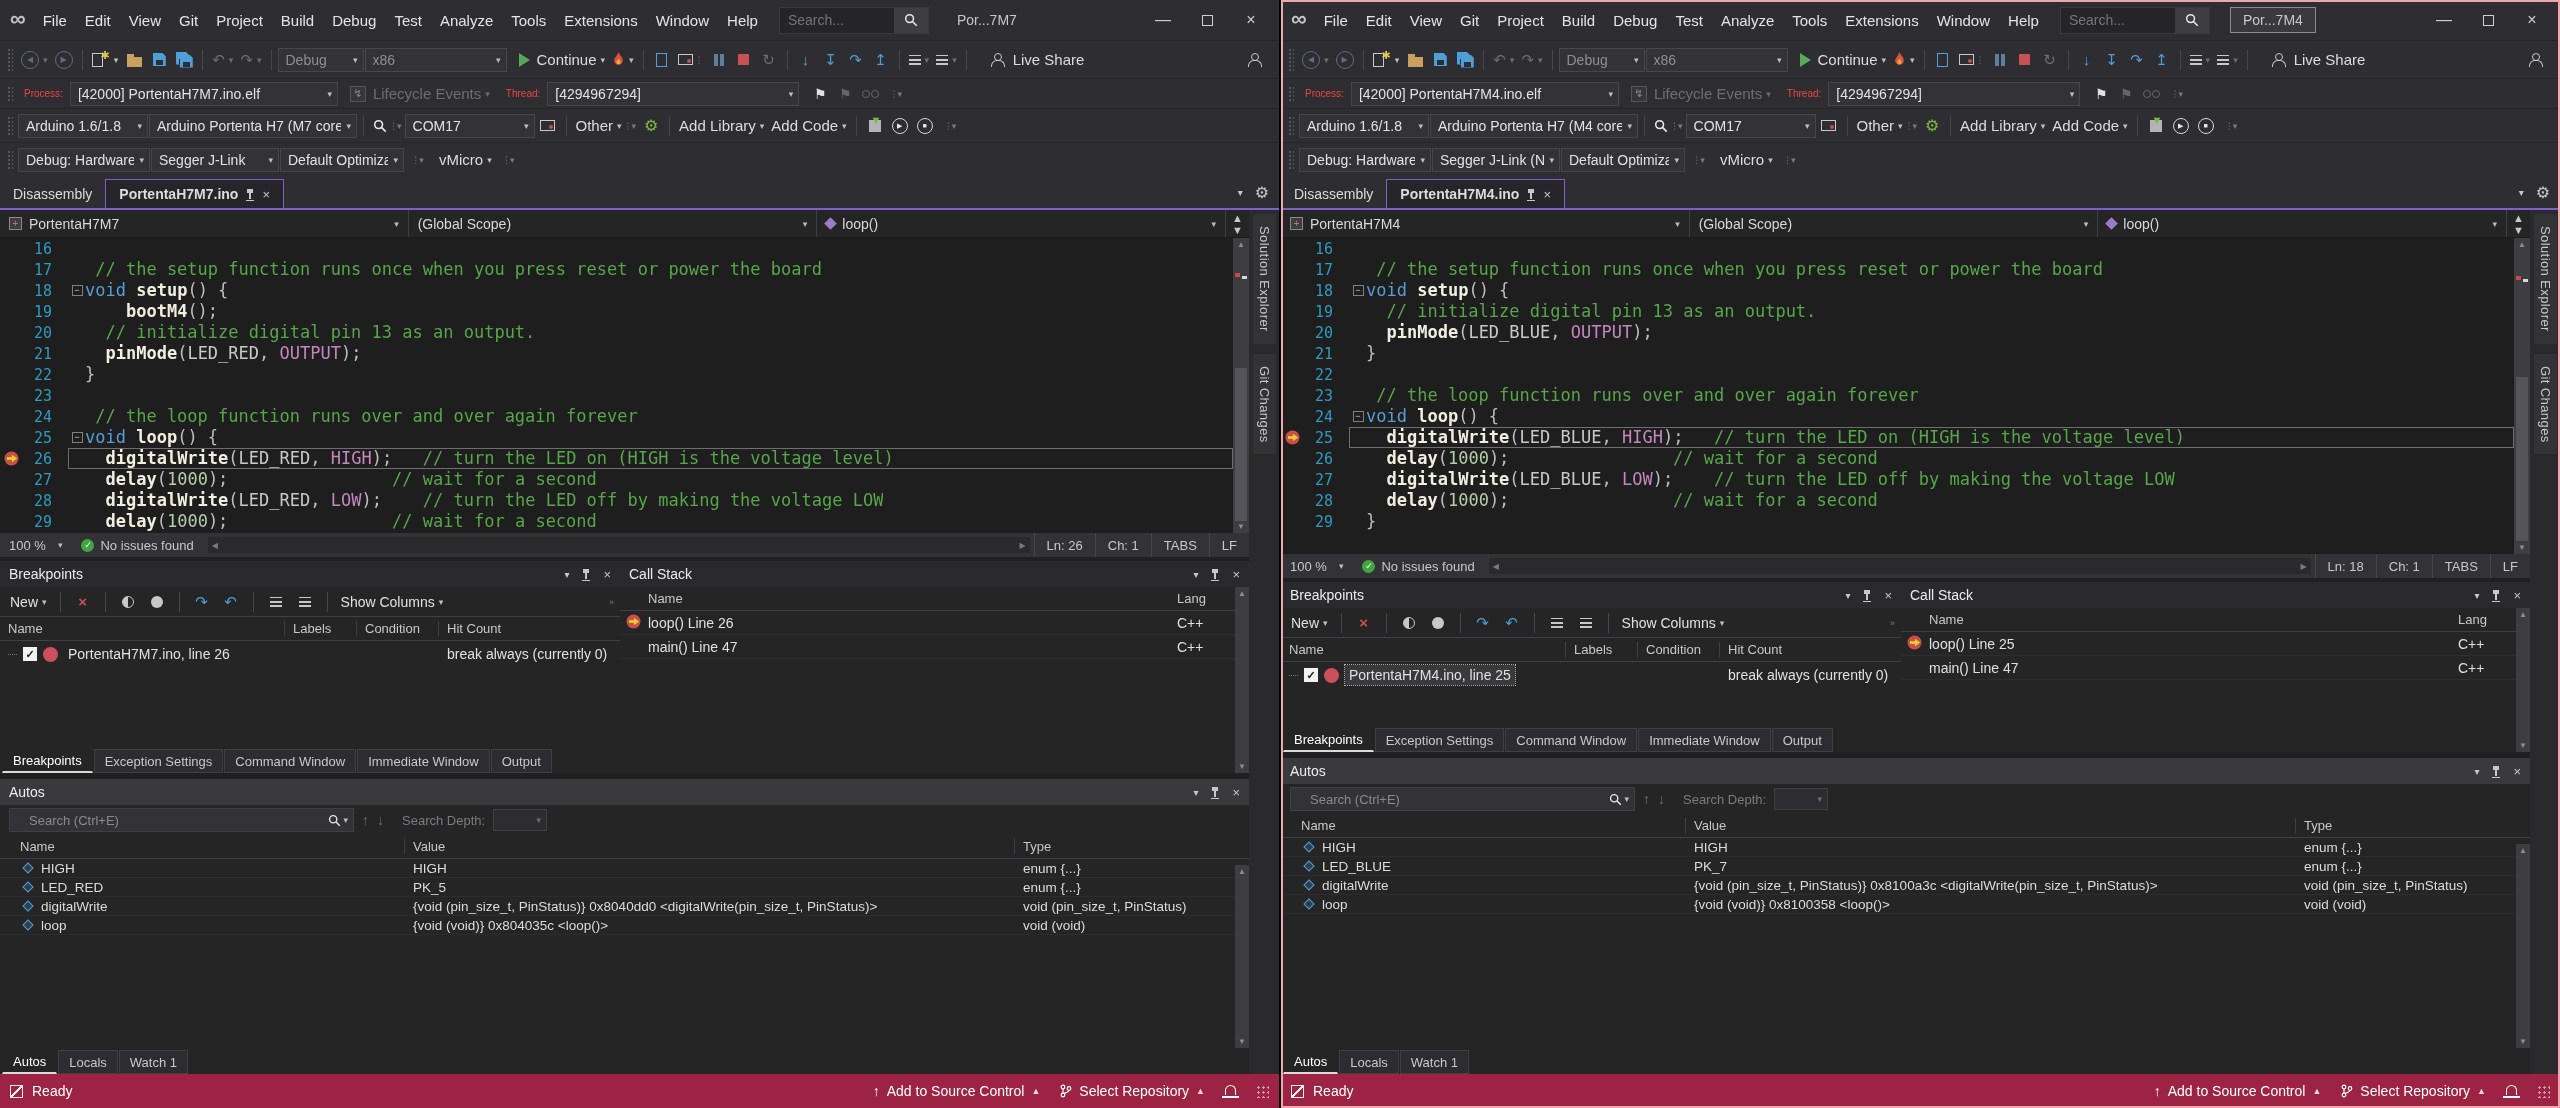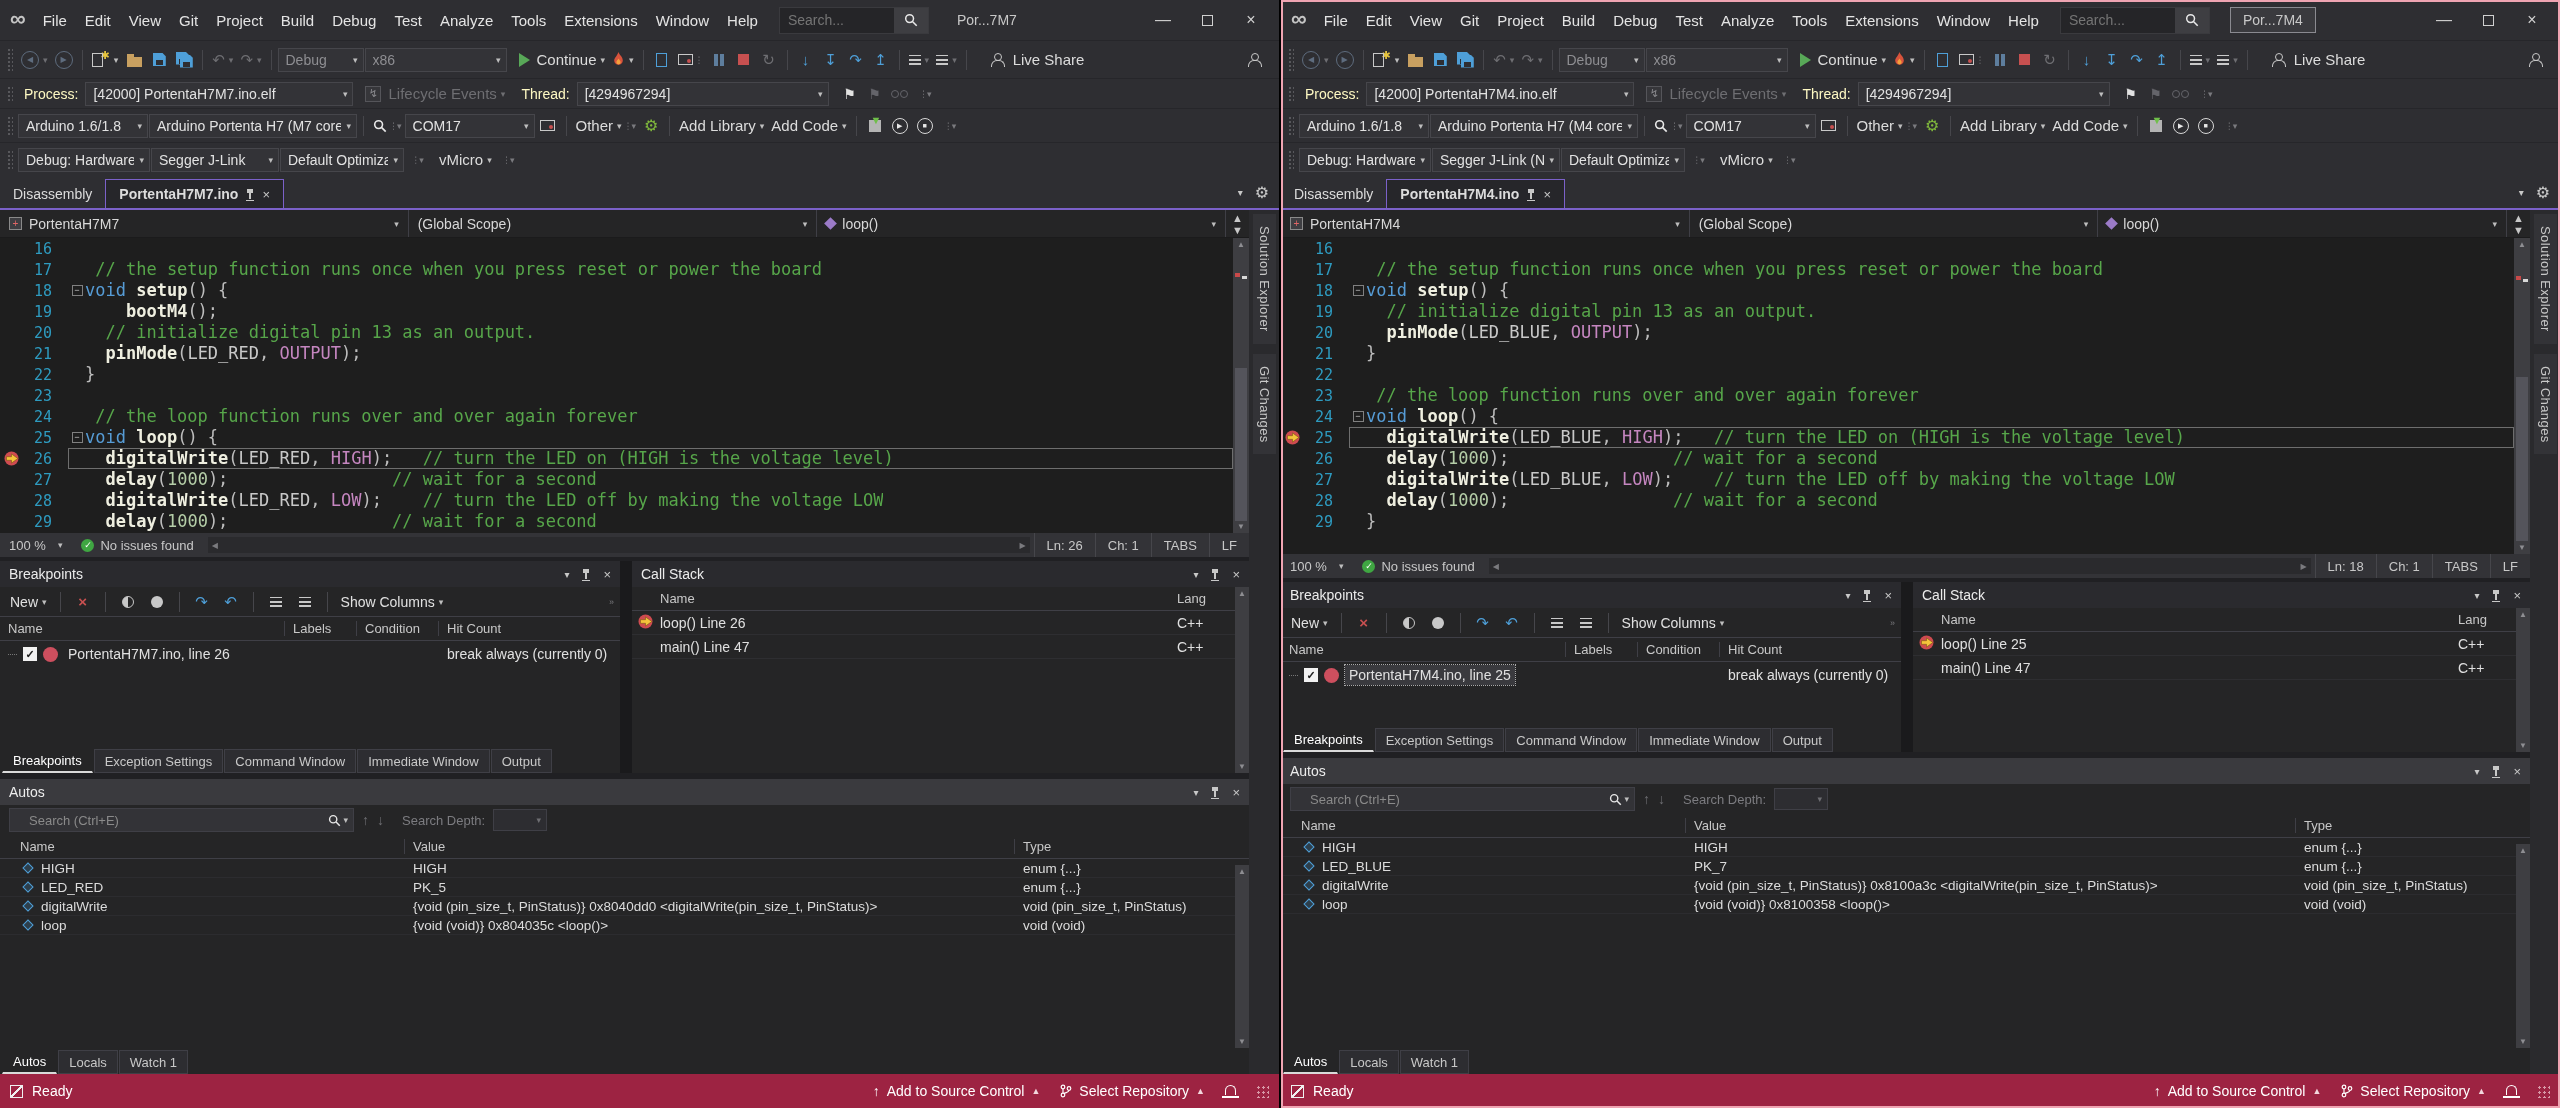--- a/index.html
+++ b/index.html
@@ -28,21 +28,21 @@
   .grip{width:6px;align-self:stretch;margin:7px 4px;background-image:radial-gradient(circle,#58585C 1px,transparent 1.3px);background-size:4px 4px;flex:none}
   .vsep{width:1px;height:20px;background:#46464B;margin:0 5px;flex:none}
   .ib{height:26px;min-width:24px;display:inline-flex;align-items:center;justify-content:center;gap:2px;padding:0 3px;font-size:15px;flex:none;white-space:nowrap}
   .cc{font-size:9px;color:#BEBEBE;margin-left:2px}
   .dots{font-size:9px;color:#7A7A7E;letter-spacing:-1px}
   .dim{color:#6E6E72}.blue{color:#4E9FD8}
   .combo{height:24px;background:#333337;border:1px solid #46464B;display:inline-flex;align-items:center;padding:0 5px 0 7px;font-size:14px;color:#E2E2E2;flex:none;white-space:nowrap;overflow:hidden}
   .combo .ct{overflow:hidden;white-space:nowrap;flex:1}
   .combo .cc{margin-left:auto;padding-left:5px}
   .combo.dimtext .ct{color:#8E8E92}
-  .lbl{font-size:14px;color:#fef9c3;padding:0 6px;white-space:nowrap}
+  .lbl{font-size:10px;color:#ef4444;padding:0 6px;white-space:nowrap}
   .w-debug{width:86px}.w-x86{width:142px}.w-proc{width:268px}.w-thr{width:252px}
   .w-ide{width:130px}.w-board{width:208px}.w-com{width:130px}
   .w-dbghw{width:132px}.w-jl{width:128px}.w-opt{width:124px}
   .navc{width:18px;height:18px;border-radius:50%;border:1.5px solid #5E6C7E;color:#5E6C7E;display:flex;align-items:center;justify-content:center;font-size:8px;flex:none}
   .tri{width:0;height:0;border-left:11px solid #58A858;border-top:7px solid transparent;border-bottom:7px solid transparent;display:inline-block}
   .doc{width:11px;height:14px;border:1px solid #C8C8C8;position:relative;display:inline-block}
   .doc.b{border-color:#4E9FD8}
   .star{color:#E8C63F;font-size:11px;margin-left:-4px;margin-top:-8px}
   .folder{width:15px;height:10px;background:#C8A060;position:relative;margin-top:4px;display:inline-block}
   .folder::before{content:"";position:absolute;top:-3px;left:0;width:7px;height:3px;background:#C8A060}
@@ -110,21 +110,21 @@
   .edstatus{height:24px;flex:none;display:flex;align-items:center;background:#333337;font-size:13px;color:#C8C8C8}
   .es-zoom{display:flex;align-items:center;gap:10px;padding:0 9px}
   .ok{width:13px;height:13px;border-radius:50%;background:#3FA642;color:#FFF;font-size:9px;display:flex;align-items:center;justify-content:center;flex:none}
   .es-h{display:flex;align-items:center;gap:6px;padding:0 10px;white-space:nowrap}
   .hscroll{flex:1;height:16px;background:#2A2A2D;display:flex;align-items:center;justify-content:space-between;padding:0 4px;color:#7A7A7E;font-size:8px;margin:0 4px;min-width:0}
   .es-cell{padding:0 12px;border-left:1px solid #46464B;height:100%;display:flex;align-items:center;white-space:nowrap}
 
   
   .gapx{flex:none;background:#202023}
   .g4{height:4px}.g6{height:6px}
-  .panels{flex:none;display:flex;gap:12px;background:#1A1A1C}
+  .panels{flex:none;display:flex;gap:0;background:#1A1A1C}
   .win-left .panels{height:212px}.win-right .panels{height:170px}
   .panel{background:#252526;display:flex;flex-direction:column;min-width:0;position:relative}
   .bp{width:620px;flex:none}.cs{flex:1}
   .ptitle{height:26px;flex:none;display: flex;align-items:center;padding:0 9px;background:#2A2A2E;color:#ECECEC;font-size:14px}
   .autos .ptitle{background:#3A3A3E}
   .pticons{margin-left:auto;display:flex;align-items:center;gap:13px;color:#C8C8C8;font-size:10px}
   .bp-toolbar{height:30px;flex:none;display:flex;align-items:center;padding:0 7px;gap:5px;font-size:14px;border-bottom:1px solid #3F3F46;color:#E0E0E0}
   .redx{color:#C75050;font-weight:bold;font-size:15px}
   .hc{width:12px;height:12px;border-radius:50%;border:1px solid #C8C8C8;background:linear-gradient(90deg,#C8C8C8 50%,transparent 50%);display:inline-block}
   .fc{width:12px;height:12px;border-radius:50%;background:#C8C8C8;display:inline-block}

